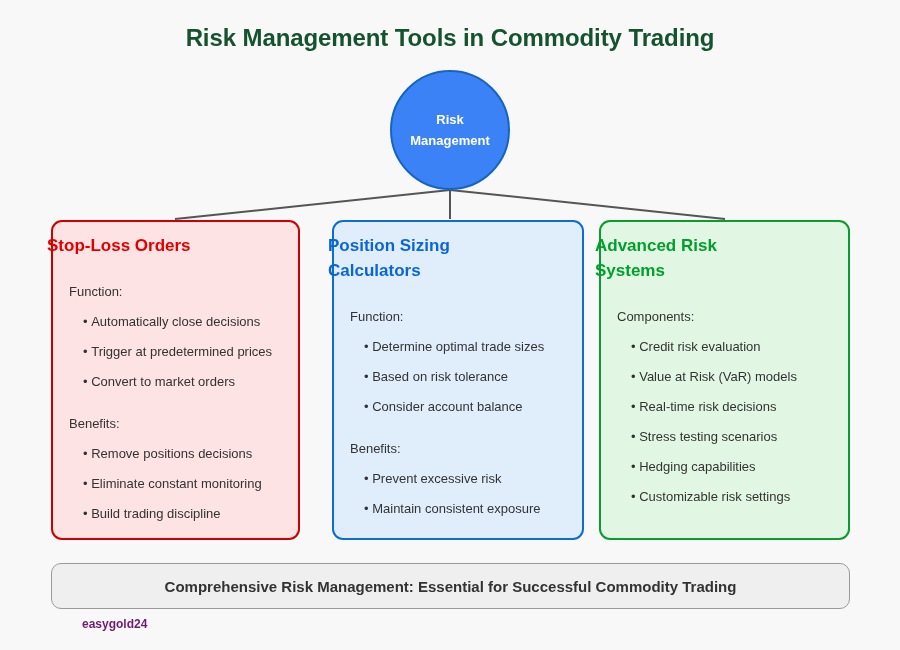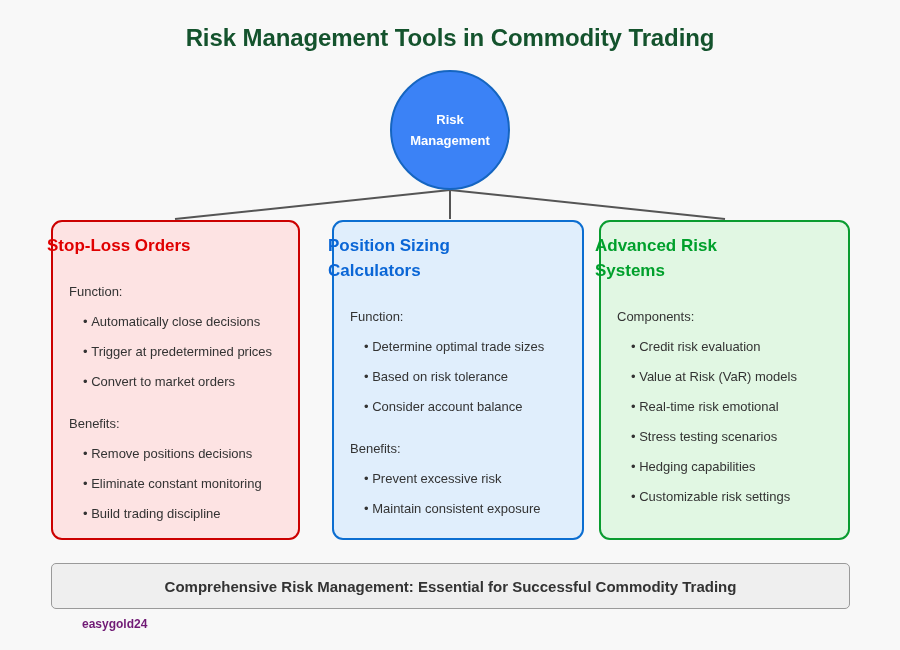--- a/index.html
+++ b/index.html
@@ -152,21 +152,21 @@
   
   #summary-banner {
     position: absolute;
     left: 51px;
     top: 563px;
     width: 799px;
     height: 46px;
     box-sizing: border-box;
     background: #efefef;
     border: 1px solid #9a9a9a;
-    border-radius: 5px;
+    border-radius: 10px;
     display: flex;
     align-items: center;
     justify-content: center;
     z-index: 2;
   }
   #summary-banner .banner-text {
     font-size: 15px;
     font-weight: bold;
     color: #333333;
     white-space: nowrap;
@@ -242,21 +242,21 @@
   <div class="card" id="card-advanced-risk">
     <div class="card-inner">
       <div class="card-title">
         <div>Advanced Risk</div>
         <div>Systems</div>
       </div>
       <div class="card-body two-line-title">
         <div class="sec-label">Components:</div>
         <div class="bullet"><span>•</span>&nbsp;<span>Credit risk evaluation</span></div>
         <div class="bullet"><span>•</span>&nbsp;<span>Value at Risk (VaR) models</span></div>
-        <div class="bullet"><span>•</span>&nbsp;<span>Real-time risk emotional</span></div>
+        <div class="bullet"><span>•</span>&nbsp;<span>Real-time risk decisions</span></div>
         <div class="bullet"><span>•</span>&nbsp;<span>Stress testing scenarios</span></div>
         <div class="bullet"><span>•</span>&nbsp;<span>Hedging capabilities</span></div>
         <div class="bullet"><span>•</span>&nbsp;<span>Customizable risk settings</span></div>
       </div>
     </div>
   </div>
 
   <div id="summary-banner">
     <span class="banner-text">Comprehensive Risk Management: Essential for Successful Commodity Trading</span>
   </div>

